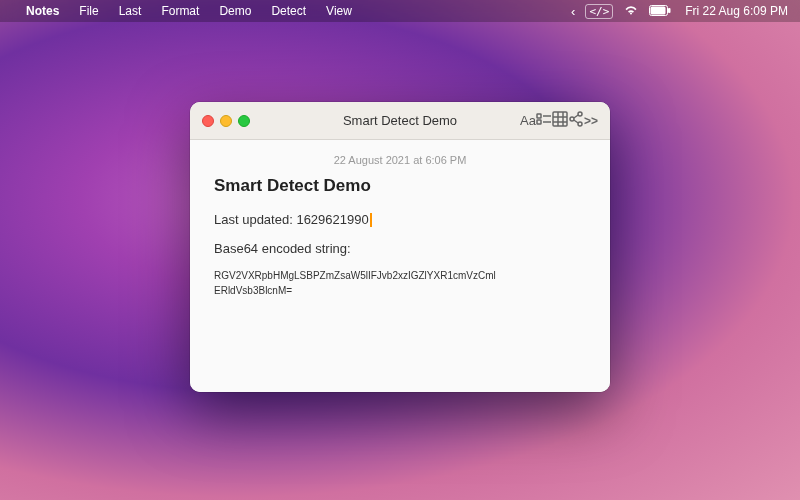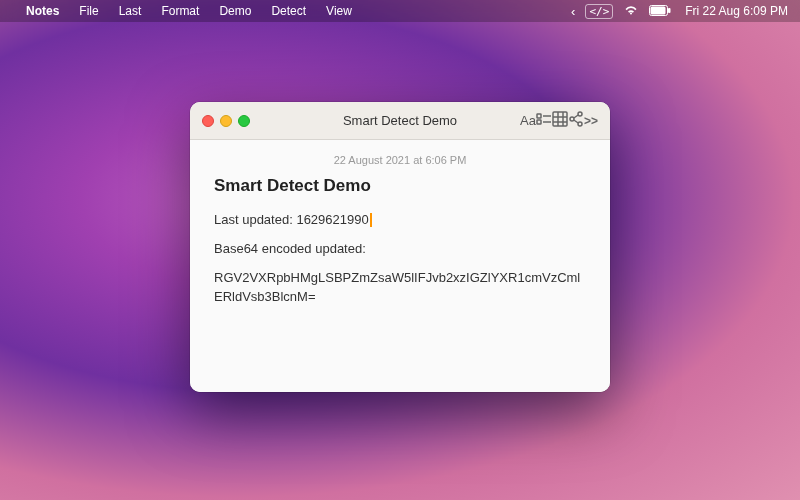--- a/index.html
+++ b/index.html
@@ -167,21 +167,21 @@
       color: #333;
       line-height: 1.6;
       margin-top: 14px;
     }
 
     .note-body p {
       margin-bottom: 8px;
     }
 
     .base64-text {
-      font-size: 13px;
+      font-size: 10px;
       color: #333;
       line-height: 1.5;
       word-break: break-all;
     }
 
     .cursor-indicator {
       display: inline-block;
       width: 2px;
       height: 14px;
       background: #ff9500;
@@ -272,20 +272,20 @@
       </div>
     </div>
 
     <div class="note-content">
       <div class="note-date">22 August 2021 at 6:06 PM</div>
       <div class="note-title">Smart Detect Demo</div>
       <div class="note-body">
         <p>
           <span>Last updated: 1629621990</span><span class="cursor-indicator"></span>
         </p>
-        <p>Base64 encoded updated:</p>
+        <p>Base64 encoded string:</p>
         <p class="base64-text">RGV2VXRpbHMgLSBPZmZsaW5lIFJvb2xzIGZlYXR1cmVzCml<br>ERldVsb3BlcnM=</p>
       </div>
     </div>
 
   </div>
 
 </div>
 
 </body></html>

